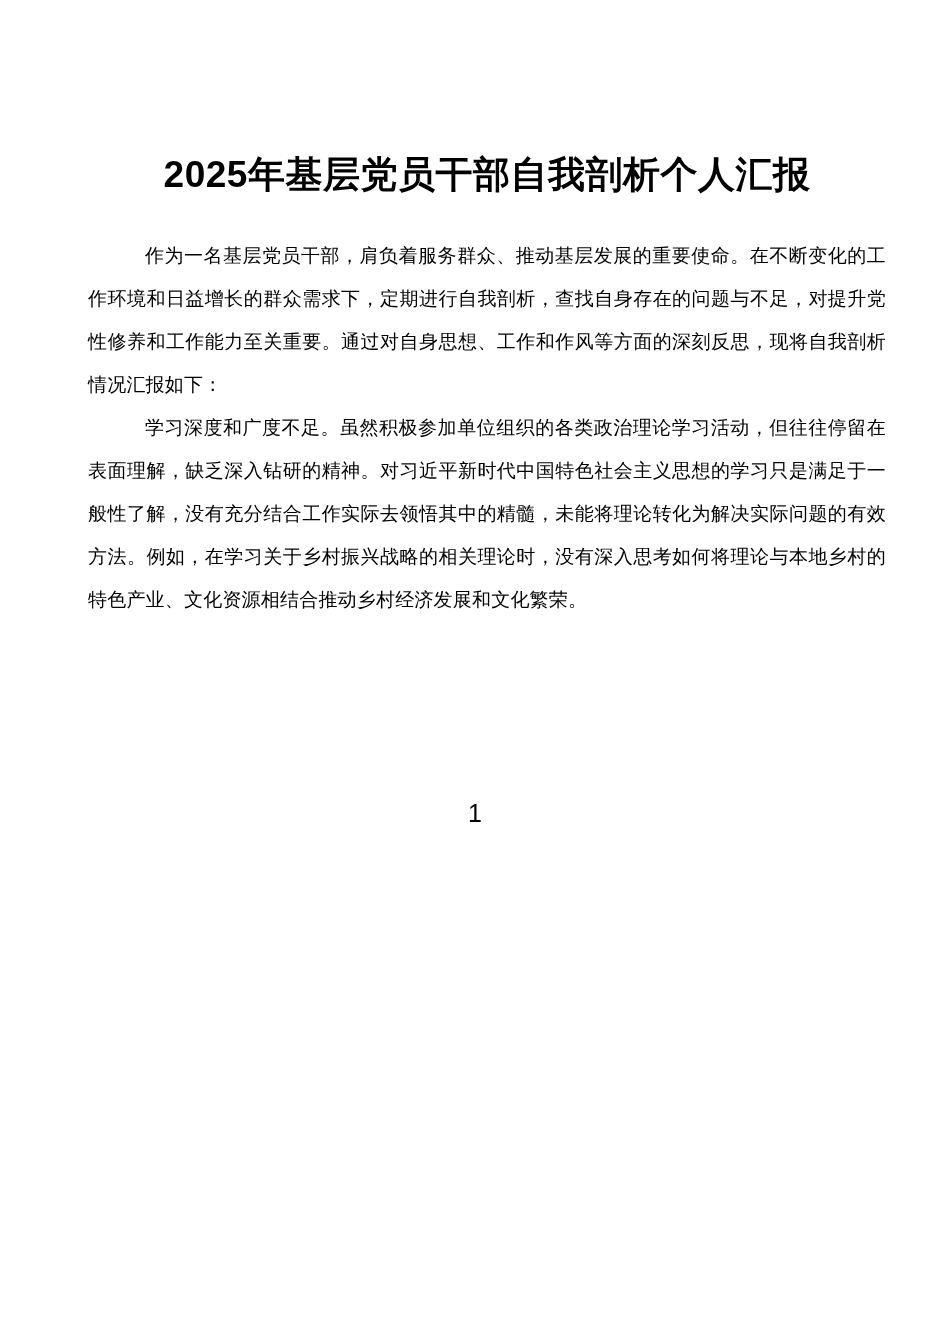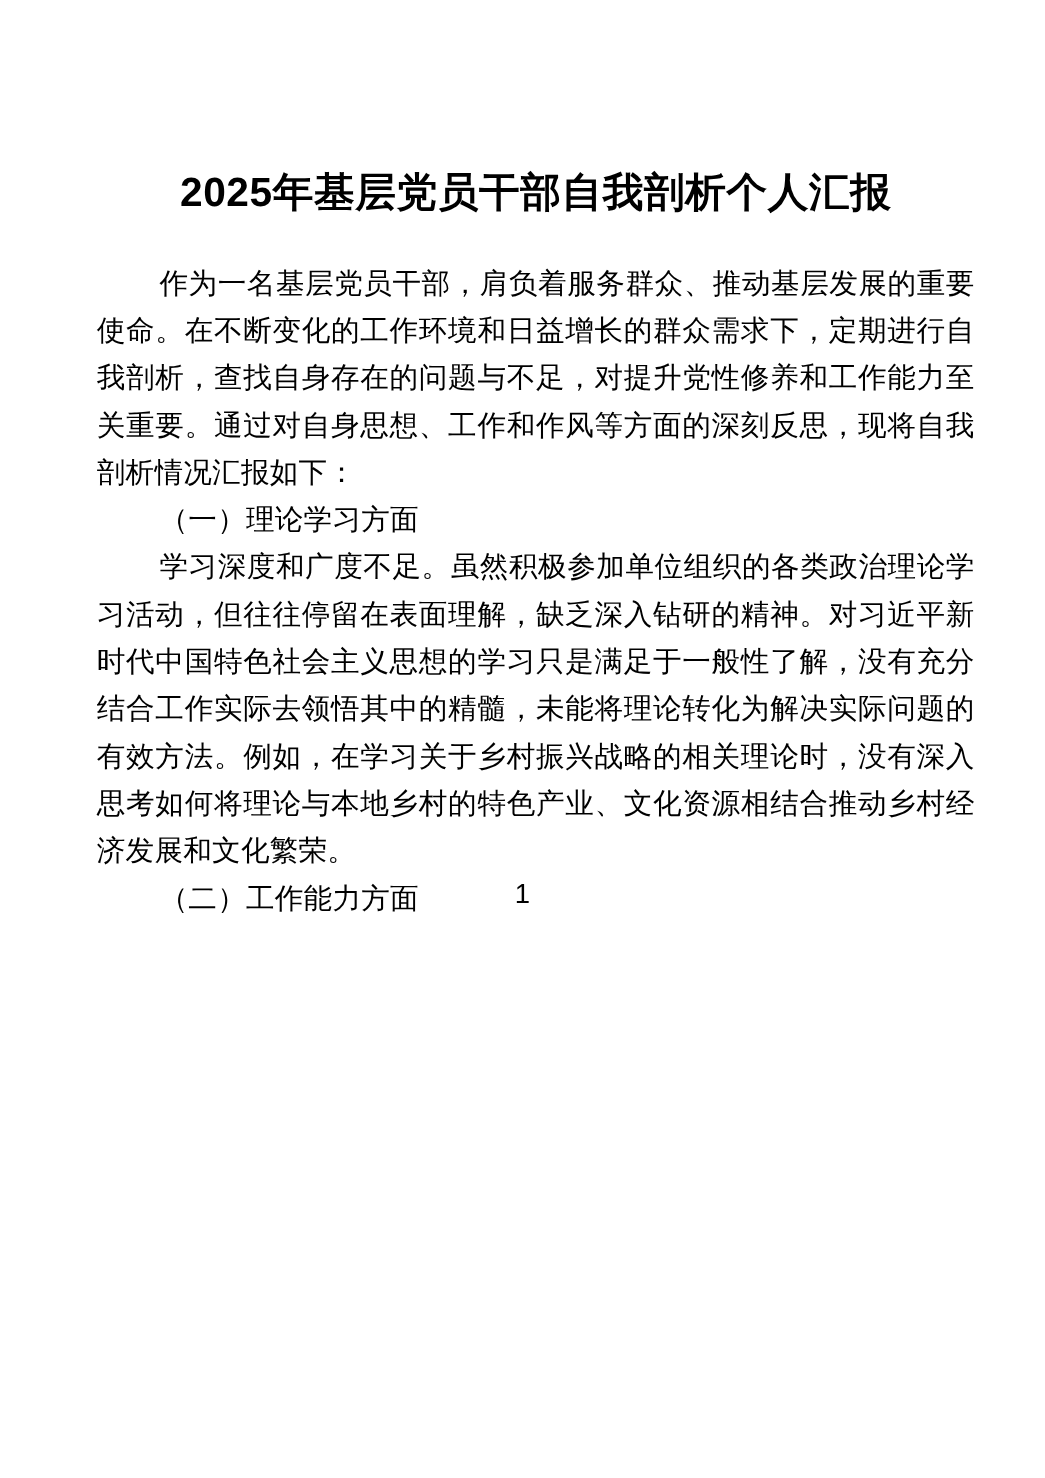--- a/index.html
+++ b/index.html
@@ -25,26 +25,27 @@
   .doc-title {
     font-size: 37px;
     font-weight: bold;
     text-align: center;
     line-height: 1.35;
     letter-spacing: 0.5px;
     margin: 0 0 36px 0;
     white-space: nowrap;
   }
   .para {
-    font-size: 26px;
+    font-size: 19px;
     line-height: 43px;
     text-align: justify;
     text-justify: inter-ideograph;
     margin: 0;
     letter-spacing: 0.2px;
+    font-family: Liberation Mono, monospace;
   }
   .indent2 {
     text-indent: 57px;
   }
   .page-number {
     position: absolute;
     bottom: 112px;
     left: 0;
     width: 950px;
     text-align: center;
@@ -54,23 +55,21 @@
 </head>
 <body>
 
 <div class="page">
 
   <h1 class="doc-title">2025年基层党员干部自我剖析个人汇报</h1>
 
   <p class="para indent2">作为一名基层党员干部，肩负着服务群众、推动基层发展的重要使命。在不断变化的工作环境和日益增长的群众需求下，定期进行自我剖析，查找自身存在的问题与不足，对提升党性修养和工作能力至关重要。通过对自身思想、工作和作风等方面的深刻反思，现将自我剖析情况汇报如下：</p>
 
 
-  <p class="para indent2">（一）理论学习方面</p>
 
   <p class="para indent2">学习深度和广度不足。虽然积极参加单位组织的各类政治理论学习活动，但往往停留在表面理解，缺乏深入钻研的精神。对习近平新时代中国特色社会主义思想的学习只是满足于一般性了解，没有充分结合工作实际去领悟其中的精髓，未能将理论转化为解决实际问题的有效方法。例如，在学习关于乡村振兴战略的相关理论时，没有深入思考如何将理论与本地乡村的特色产业、文化资源相结合推动乡村经济发展和文化繁荣。</p>
 
 
-  <p class="para indent2">（二）工作能力方面</p>
 
 
   <div class="page-number">1</div>
 
 </div>
 
 </body></html>

